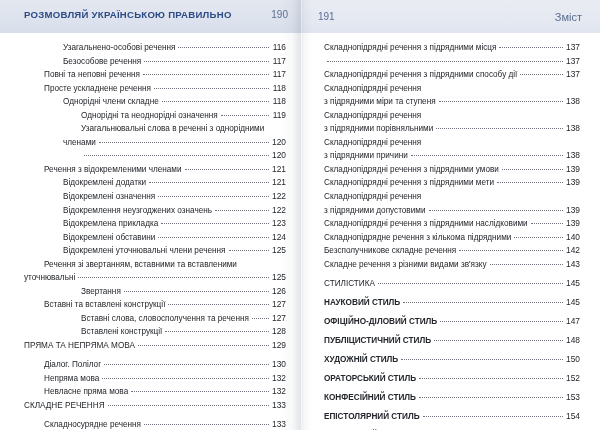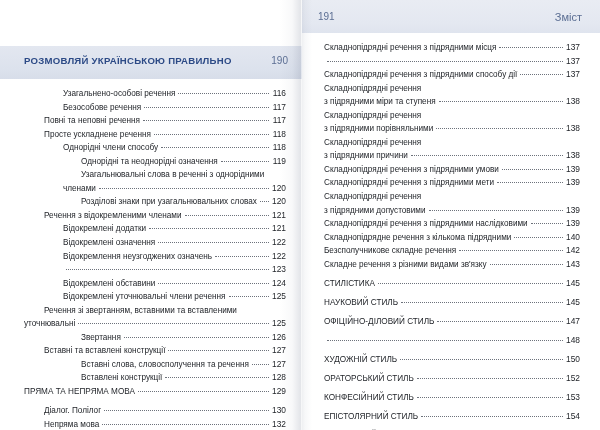--- a/index.html
+++ b/index.html
@@ -16,21 +16,21 @@
   .page-right{width:298px;}
 
   
   .hdr{
     height:33px;
     background:#dfe4ee;
     display:flex;align-items:center;
     box-sizing:border-box;
     position:relative;
   }
-  .page-left .hdr{background:linear-gradient(180deg,#e3e7f0 0%,#dce2ed 70%,#d7dde9 100%);padding:0 14px 4px 24px;margin-top:46px;}
+  .page-left .hdr{background:linear-gradient(180deg,#e3e7f0 0%,#dce2ed 70%,#d7dde9 100%);padding:0 14px 4px 24px;}
   .page-right .hdr{background:linear-gradient(180deg,#e9ecf3 0%,#e4e8f1 70%,#dfe4ee 100%);padding:0 18px 0 16px;}
 
   .book-title{
     font-size:9.6px;font-weight:bold;letter-spacing:.25px;
     color:#2c4a86;text-transform:uppercase;white-space:nowrap;
   }
   .folio{
     font-size:10px;color:#5b6e93;font-weight:normal;
   }
   .hdr .sp{flex:1 1 auto;}
@@ -70,21 +70,21 @@
   
   .row.nolead .dots{border-bottom:none;}
   .row.nolead .pg{visibility:hidden;}
 
   
   .i0{padding-left:0px;}
   .i1{padding-left:20px;}
   .i2{padding-left:39px;}
   .i3{padding-left:57px;}
 
-  .cap{text-transform:uppercase;}
+  .cap{text-transform:uppercase;font-weight:bold;}
   .b{font-weight:normal;}
   .gap2{height:5.5px;}
 </style>
 </head>
 <body>
 
 <div class="spread">
 
   <div class="page page-left">
     <div class="hdr">
@@ -107,41 +107,40 @@
           <span class="lbl">Повні та неповні речення</span>
           <span class="dots"></span>
           <span class="pg">117</span>
         </div>
         <div class="row i1">
           <span class="lbl">Просте ускладнене речення</span>
           <span class="dots"></span>
           <span class="pg">118</span>
         </div>
         <div class="row i2">
-          <span class="lbl">Однорідні члени способу</span>
+          <span class="lbl">Однорідні члени складне</span>
           <span class="dots"></span>
           <span class="pg">118</span>
         </div>
         <div class="row i3">
           <span class="lbl">Однорідні та неоднорідні означення</span>
           <span class="dots"></span>
           <span class="pg">119</span>
         </div>
         <div class="row i3 nolead">
           <span class="lbl">Узагальнювальні слова в реченні з однорідними</span>
           <span class="dots"></span>
           <span class="pg"></span>
         </div>
         <div class="row i2">
           <span class="lbl">членами</span>
           <span class="dots"></span>
           <span class="pg">120</span>
         </div>
         <div class="row i3">
-          <span class="lbl">Розділові знаки при узагальнювальних словах</span>
           <span class="dots"></span>
           <span class="pg">120</span>
         </div>
         <div class="row i1">
           <span class="lbl">Речення з відокремленими членами</span>
           <span class="dots"></span>
           <span class="pg">121</span>
         </div>
         <div class="row i2">
           <span class="lbl">Відокремлені додатки</span>
@@ -152,20 +151,21 @@
           <span class="lbl">Відокремлені означення</span>
           <span class="dots"></span>
           <span class="pg">122</span>
         </div>
         <div class="row i2">
           <span class="lbl">Відокремлення неузгоджених означень</span>
           <span class="dots"></span>
           <span class="pg">122</span>
         </div>
         <div class="row i2">
+          <span class="lbl">Відокремлена прикладка</span>
           <span class="dots"></span>
           <span class="pg">123</span>
         </div>
         <div class="row i2">
           <span class="lbl">Відокремлені обставини</span>
           <span class="dots"></span>
           <span class="pg">124</span>
         </div>
         <div class="row i2">
           <span class="lbl">Відокремлені уточнювальні члени речення</span>
@@ -342,20 +342,21 @@
           <span class="pg">145</span>
         </div>
         <div class="gap2"></div>
         <div class="row i0">
           <span class="lbl cap">ОФІЦІЙНО-ДІЛОВИЙ СТИЛЬ</span>
           <span class="dots"></span>
           <span class="pg">147</span>
         </div>
         <div class="gap2"></div>
         <div class="row i0">
+          <span class="lbl cap">ПУБЛІЦИСТИЧНИЙ СТИЛЬ</span>
           <span class="dots"></span>
           <span class="pg">148</span>
         </div>
         <div class="gap2"></div>
         <div class="row i0">
           <span class="lbl cap">ХУДОЖНІЙ СТИЛЬ</span>
           <span class="dots"></span>
           <span class="pg">150</span>
         </div>
         <div class="gap2"></div>

